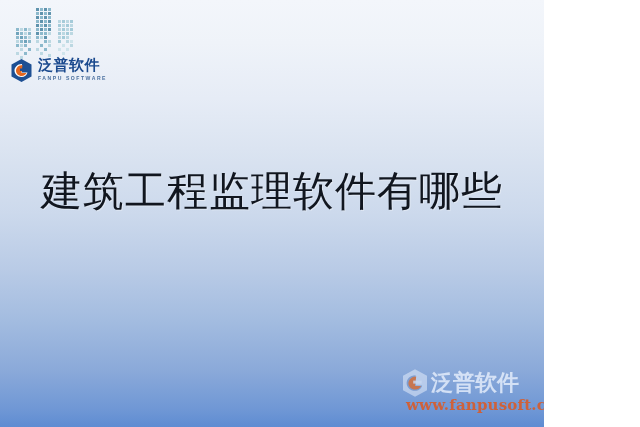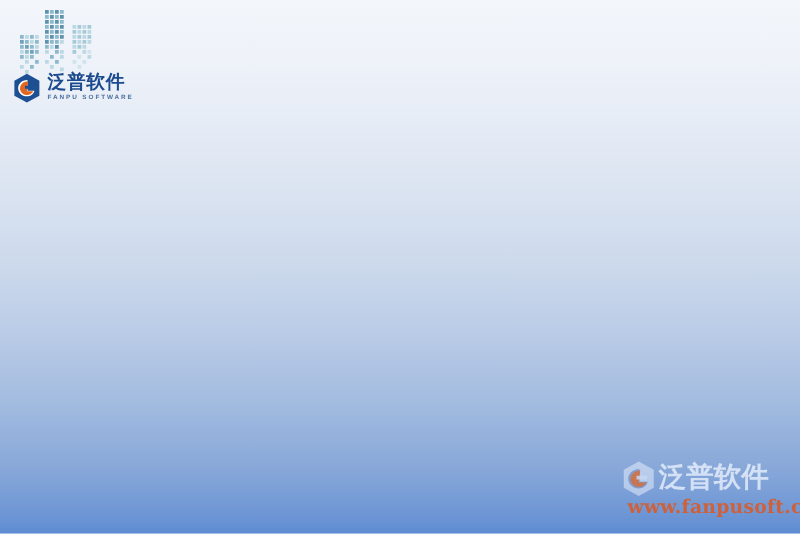--- a/index.html
+++ b/index.html
@@ -3,21 +3,21 @@
 <meta charset="utf-8">
 <title>建筑工程监理软件有哪些</title>
 <style>
   html, body {
     margin: 0;
     padding: 0;
     background: #ffffff;
   }
   #slide {
     position: relative;
-    width: 640px;
+    width: 544px;
     height: 427px;
     overflow: hidden;
     font-family: "Liberation Sans", sans-serif;
     background: linear-gradient(180deg,
         #f3f6fb 0%,
         #eff3f9 10%,
         #e6ecf6 23%,
         #dbe4f1 35%,
         #ccd9ec 50%,
         #b9cbe6 63%,
@@ -250,20 +250,21 @@
         <path d="M27 14 C19 14 14 20 14 25.5 C14 31 19 36 25.5 36 C30 36 34 33 35 30 L25 30 Z" fill="#e2661f"></path>
         <path d="M22 21 L36 21 L36 26 L22 26 Z" fill="#1d4f93"></path>
       </svg>
     </div>
     <div class="logo-text">
       <span class="logo-cn">泛普软件</span>
       <span class="logo-en">FANPU SOFTWARE</span>
     </div>
   </div>
 
+  <div class="title">建筑工程监理软件有哪些</div>
 
   <div class="watermark">
     <div class="wm-row">
       <div class="wm-mark">
         <svg width="30" height="30" viewBox="0 0 50 50">
           <path d="M25 2 L45 13 L45 37 L25 48 L5 37 L5 13 Z" fill="rgba(226,235,250,0.78)"></path>
           <path d="M26 12 C16 12 11 19 11 25 C11 32 17 38 25 38 C31 38 36 34 37 29 L26 29 Z" fill="rgba(110,145,200,0.85)"></path>
           <path d="M27 14 C19 14 14 20 14 25.5 C14 31 19 36 25.5 36 C30 36 34 33 35 30 L25 30 Z" fill="#e2661f"></path>
           <path d="M22 21 L36 21 L36 26 L22 26 Z" fill="rgba(226,235,250,0.85)"></path>
         </svg>

